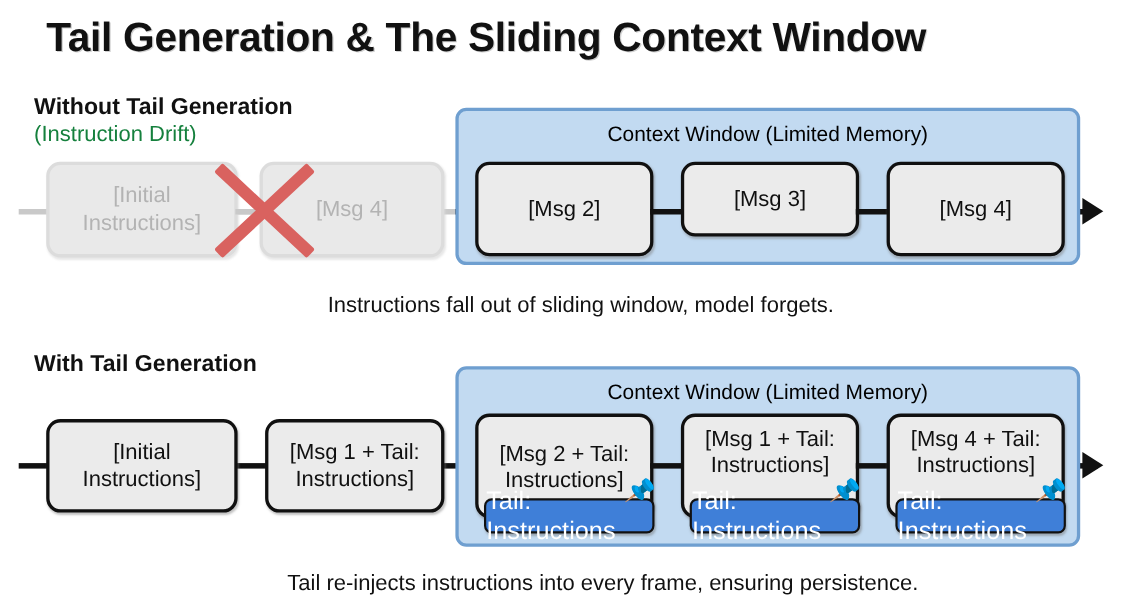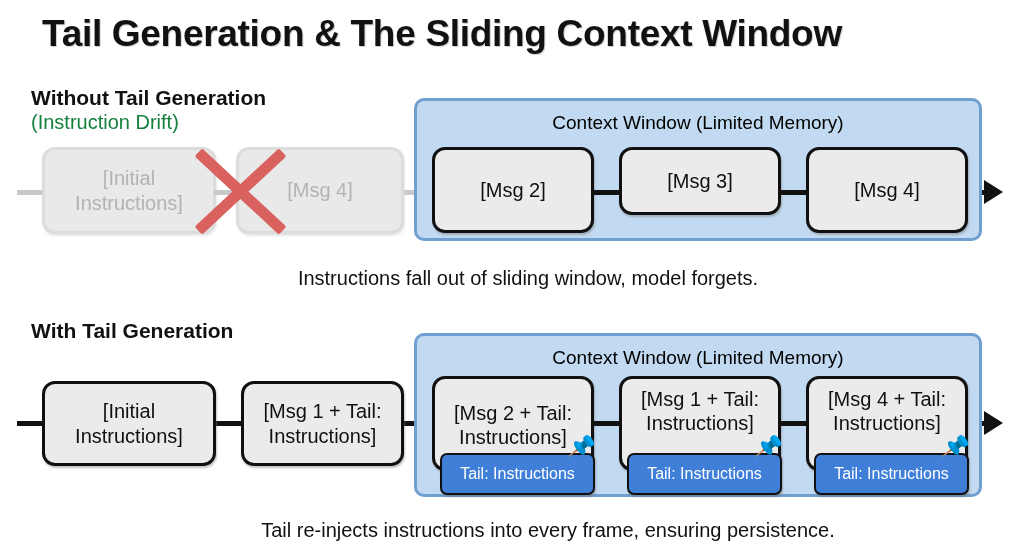--- a/index.html
+++ b/index.html
@@ -123,26 +123,26 @@
     background: #d9625f;
     border-radius: 2px;
   }
   .cross span.a { transform: rotate(43deg); }
   .cross span.b { transform: rotate(-43deg); }
 
   
   .tail-badge {
     position: absolute;
     box-sizing: border-box;
-    height: 42px;
+    height: 32px;
     border: 2px solid #111111;
     border-radius: 7px;
     background: #3f7fd8;
     color: #ffffff;
-    font-size: 16px;
+    font-size: 23px;
     display: flex;
     align-items: center;
     justify-content: center;
     box-shadow: 1px 2px 2px rgba(110,110,110,0.45);
   }
   .pin {
     position: absolute;
     font-size: 22px;
     line-height: 1;
     transform: rotate(8deg);

